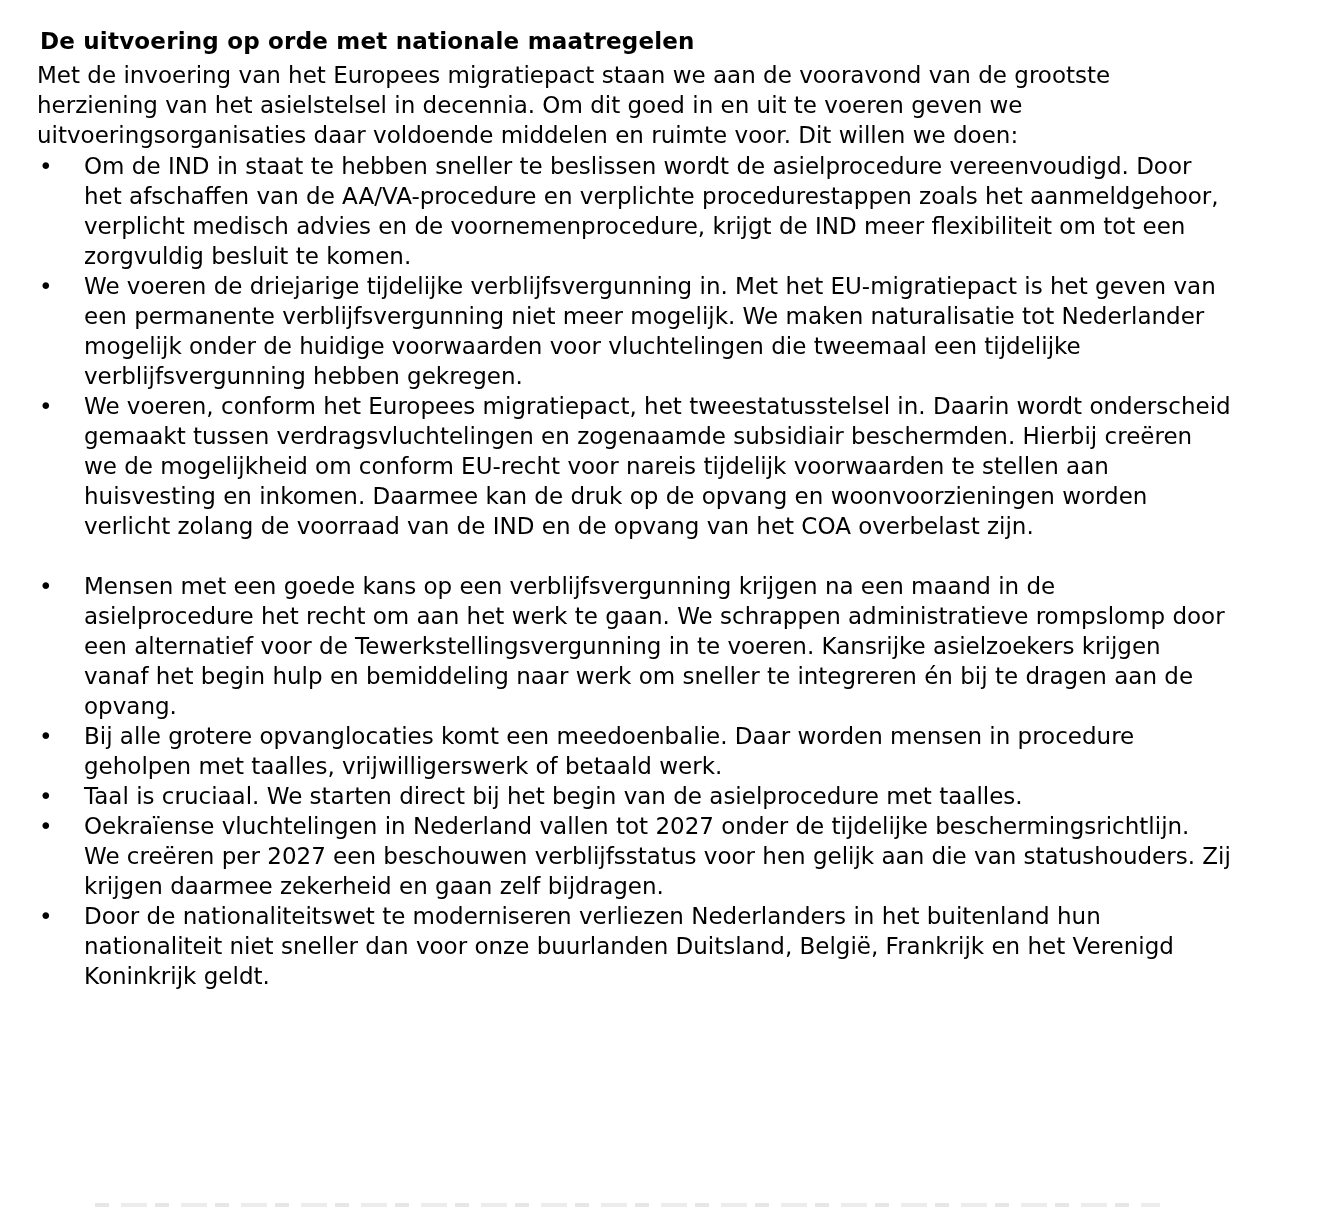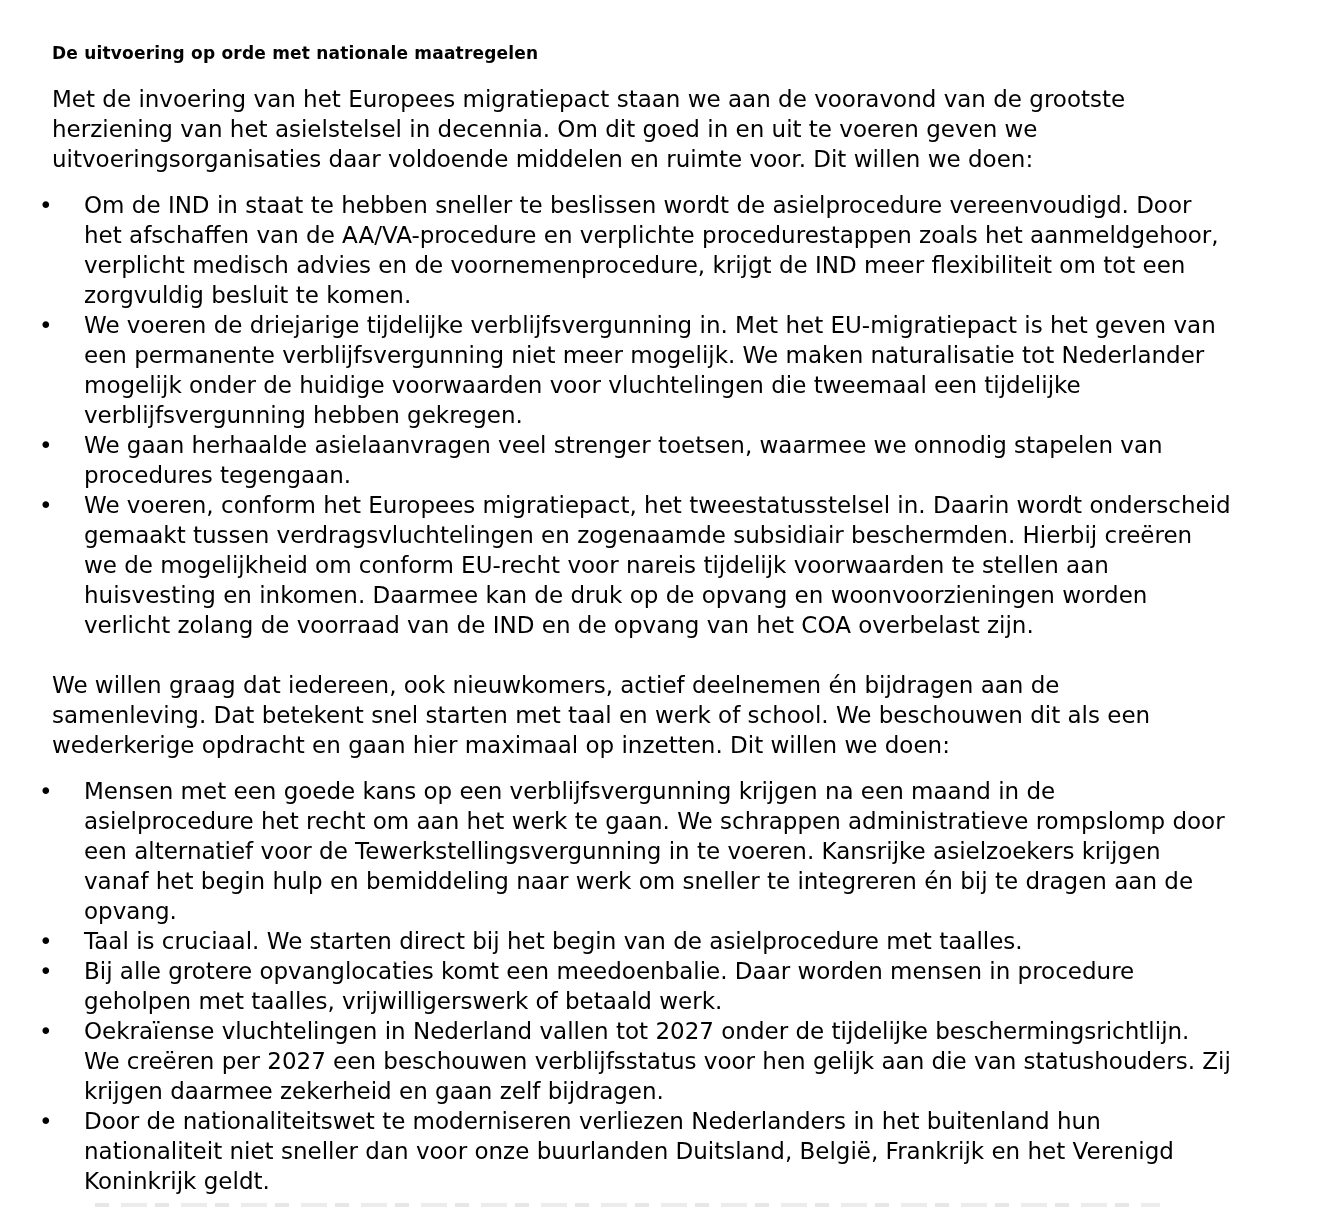--- a/index.html
+++ b/index.html
@@ -18,28 +18,28 @@
     color: #000000;
     -webkit-font-smoothing: antialiased;
   }
   .doc {
     padding: 22px 104px 0 36px;
   }
   .section + .section {
     margin-top: 30px;
   }
   .section-heading {
-    font-size: 17px;
+    font-size: 23px;
     line-height: 30px;
     font-weight: bold;
-    margin: 16px;
+    margin: 4px;
     letter-spacing: 0.2px;
   }
   .section-intro {
-    margin: 16px;
+    margin: 1px;
   }
   ul.bullet-list {
     list-style: none;
     margin: 0;
     padding: 0;
   }
   ul.bullet-list > li {
     position: relative;
     padding-left: 48px;
   }
@@ -70,31 +70,29 @@
 <body>
 
 <main class="doc">
 
   <section class="section">
     <h2 class="section-heading">De uitvoering op orde met nationale maatregelen</h2>
     <p class="section-intro">Met de invoering van het Europees migratiepact staan we aan de vooravond van de grootste herziening van het asielstelsel in decennia. Om dit goed in en uit te voeren geven we uitvoeringsorganisaties daar voldoende middelen en ruimte voor. Dit willen we doen:</p>
     <ul class="bullet-list">
       <li><span>Om de IND in staat te hebben </span><b>sneller te beslissen wordt de asielprocedure vereenvoudigd.</b><span> Door het afschaffen van de AA/VA-procedure en verplichte procedurestappen zoals het aanmeldgehoor, verplicht medisch advies en de voornemenprocedure, krijgt de IND meer flexibiliteit om tot een zorgvuldig besluit te komen.</span></li>
       <li><b>We voeren de driejarige tijdelijke verblijfsvergunning in.</b><span> Met het EU-migratiepact is het geven van een permanente verblijfsvergunning niet meer mogelijk. We maken naturalisatie tot Nederlander mogelijk onder de huidige voorwaarden voor vluchtelingen die tweemaal een tijdelijke verblijfsvergunning hebben gekregen.</span></li>
-      <li><span>We gaan </span><b>herhaalde asielaanvragen veel strenger toetsen</b><span>, waarmee we onnodig stapelen van procedures tegengaan.</span></li>
       <li><span>We voeren, conform het Europees migratiepact, </span><b>het tweestatusstelsel</b><span> in. Daarin wordt onderscheid gemaakt tussen verdragsvluchtelingen en zogenaamde subsidiair beschermden. Hierbij creëren we de mogelijkheid om conform EU-recht voor nareis tijdelijk voorwaarden te stellen aan huisvesting en inkomen. Daarmee kan de druk op de opvang en woonvoorzieningen worden verlicht zolang de voorraad van de IND en de opvang van het COA overbelast zijn.</span></li>
     </ul>
   </section>
 
   <section class="section">
-    <p class="section-intro">We willen graag dat iedereen, ook nieuwkomers, actief deelnemen én bijdragen aan de samenleving. Dat betekent snel starten met taal en werk of school. We beschouwen dit als een wederkerige opdracht en gaan hier maximaal op inzetten. Dit willen we doen:</p>
     <ul class="bullet-list">
       <li><span>Mensen met een goede kans op een verblijfsvergunning krijgen na een maand in de asielprocedure </span><b>het recht om aan het werk te gaan</b><span>. We schrappen administratieve rompslomp door een alternatief voor de Tewerkstellingsvergunning in te voeren. Kansrijke asielzoekers krijgen vanaf het begin hulp en bemiddeling naar werk om sneller te integreren én bij te dragen aan de opvang.</span></li>
+      <li><span>Bij alle grotere opvanglocaties komt een </span><b>meedoenbalie</b><span>. Daar worden mensen in procedure geholpen met taalles, vrijwilligerswerk of betaald werk.</span></li>
       <li><b>Taal is cruciaal.</b><span> We starten direct bij het begin van de asielprocedure met taalles.</span></li>
-      <li><span>Bij alle grotere opvanglocaties komt een </span><b>meedoenbalie</b><span>. Daar worden mensen in procedure geholpen met taalles, vrijwilligerswerk of betaald werk.</span></li>
       <li><span>Oekraïense vluchtelingen in Nederland vallen tot 2027 onder de tijdelijke beschermingsrichtlijn. We creëren per 2027 een </span><b>beschouwen verblijfsstatus</b><span> voor hen gelijk aan die van statushouders. Zij krijgen daarmee zekerheid en gaan zelf bijdragen.</span></li>
       <li><span>Door de </span><b>nationaliteitswet te moderniseren</b><span> verliezen Nederlanders in het buitenland hun nationaliteit niet sneller dan voor onze buurlanden Duitsland, België, Frankrijk en het Verenigd Koninkrijk geldt.</span></li>
     </ul>
   </section>
 
 </main>
 
 <div class="cutoff-artifact"></div>
 
 </body></html>

